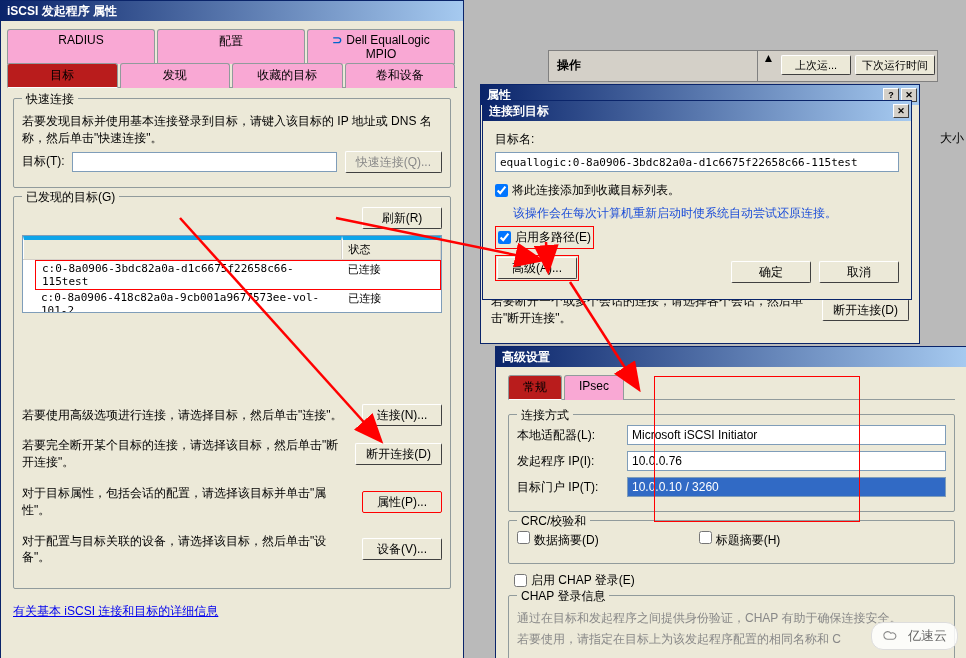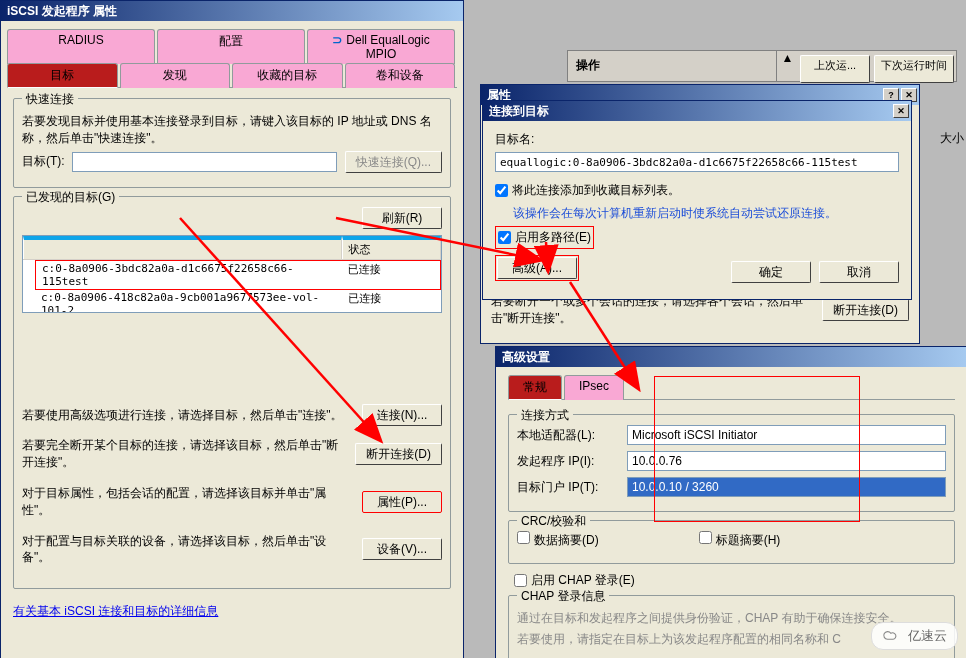--- a/index.html
+++ b/index.html
@@ -61,25 +61,25 @@
 .listrow > div:first-child { flex: 3.4; }
 .text-block { line-height: 1.4; margin: 4px 0; }
 .link { color: #0000ee; text-decoration: underline; }
 .cb { margin-right: 4px; }
 .label-col { width: 110px; }
 .field-col { flex: 1; }
 .red-box { border: 1px solid #ff0000; }
 .red-arrow { position: absolute; pointer-events: none; }
 
 #win-iscsi { left: 0; top: 0; width: 464px; height: 658px; border-bottom: none; }
-#win-back { left: 548px; top: 50px; width: 390px; height: 32px; margin-left: 19px; }
+#win-back { left: 548px; top: 50px; width: 390px; height: 32px; }
 #win-prop { left: 480px; top: 84px; width: 440px; height: 260px; }
 #win-conn { left: 482px; top: 100px; width: 430px; height: 200px; }
 #win-adv { left: 495px; top: 346px; width: 472px; height: 312px; border-right: none; border-bottom: none; }
-.mini-btn { min-width: 70px; font-size: 11px; height: 28px; line-height: 18px; padding: 0 6px; }
+.mini-btn { min-width: 70px; font-size: 11px; height: 20px; line-height: 18px; padding: 0 6px; }
 .watermark {
   position: absolute; right: 8px; bottom: 8px;
   background: rgba(255,255,255,0.85); border-radius: 12px; padding: 4px 10px;
   font-size: 13px; color: #666; display: flex; align-items: center; gap: 4px;
   border: 1px solid #ddd;
 }
 .watermark svg { width: 22px; height: 14px; }
 </style>
 </head>
 <body>

